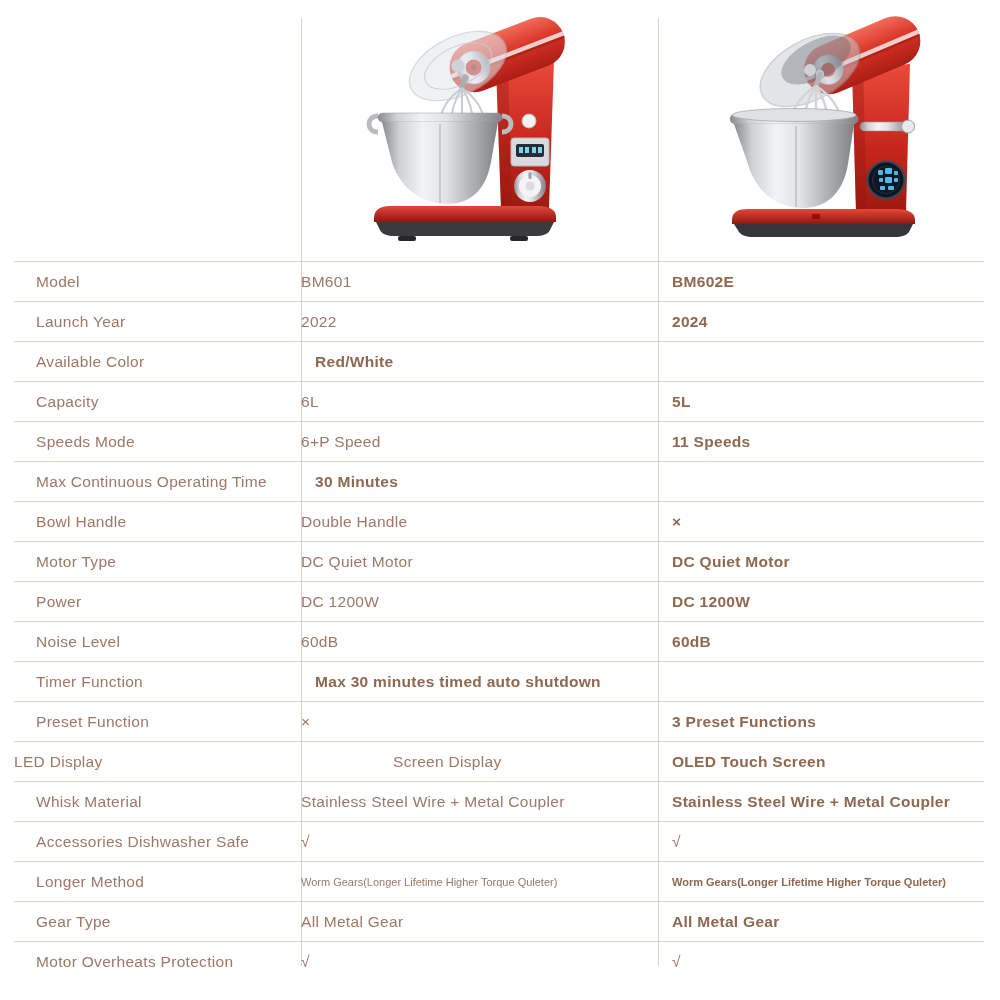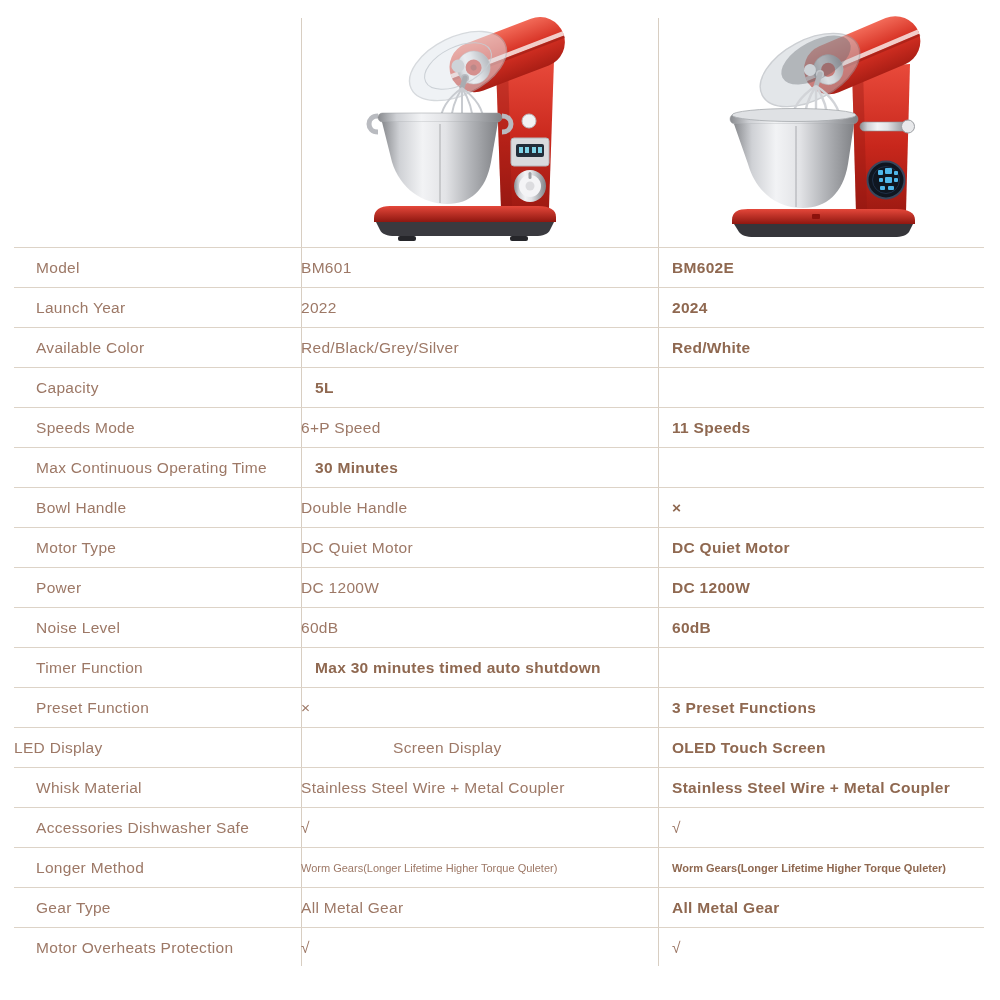--- a/index.html
+++ b/index.html
@@ -4,21 +4,21 @@
 <style>
   html,body{margin:0;padding:0;background:#ffffff;}
   .page{position:relative;width:1000px;height:1000px;background:#ffffff;overflow:hidden;
         font-family:"Liberation Sans","DejaVu Sans",sans-serif;}
   .vline{position:absolute;top:18px;width:1px;height:948px;background:#d8cec2;}
   .vline-1{left:301px;}
   .vline-2{left:658px;}
   .product-img{position:absolute;}
   #img1{left:362px;top:10px;width:210px;height:232px;}
   #img2{left:722px;top:12px;width:210px;height:226px;}
-  .spec-table{position:absolute;left:14px;top:247px;width:970px;}
+  .spec-table{position:absolute;left:14px;top:261px;width:970px;}
   .row{display:flex;height:40px;box-sizing:border-box;border-top:1px solid #ddd3c7;align-items:center;}
   .cell{box-sizing:border-box;font-size:15.5px;letter-spacing:0.3px;color:#9d7866;
         white-space:nowrap;overflow:hidden;}
   .c-label{width:287px;padding-left:22px;}
   .c-mid{width:357px;padding-left:0;}
   .c-right{width:326px;padding-left:14px;font-weight:bold;color:#8f6850;}
   .cell.small{font-size:11px;letter-spacing:0;}
   .c-right.check{font-weight:400;color:#9d7866;}
 </style>
 </head>
@@ -198,25 +198,25 @@
         <div class="cell c-mid">BM601</div>
         <div class="cell c-right">BM602E</div>
       </div>
       <div class="row">
         <div class="cell c-label">Launch Year</div>
         <div class="cell c-mid">2022</div>
         <div class="cell c-right">2024</div>
       </div>
       <div class="row">
         <div class="cell c-label">Available Color</div>
-        <div class="cell c-mid">Red/Black/Grey/Silver</div>
         <div class="cell c-right">Red/White</div>
       </div>
       <div class="row">
         <div class="cell c-label">Capacity</div>
+        <div class="cell c-mid">6L</div>
         <div class="cell c-right">5L</div>
       </div>
       <div class="row">
         <div class="cell c-label">Speeds Mode</div>
         <div class="cell c-mid">6+P Speed</div>
         <div class="cell c-right">11 Speeds</div>
       </div>
       <div class="row">
         <div class="cell c-label">Max Continuous Operating Time</div>
         <div class="cell c-right">30 Minutes</div>

